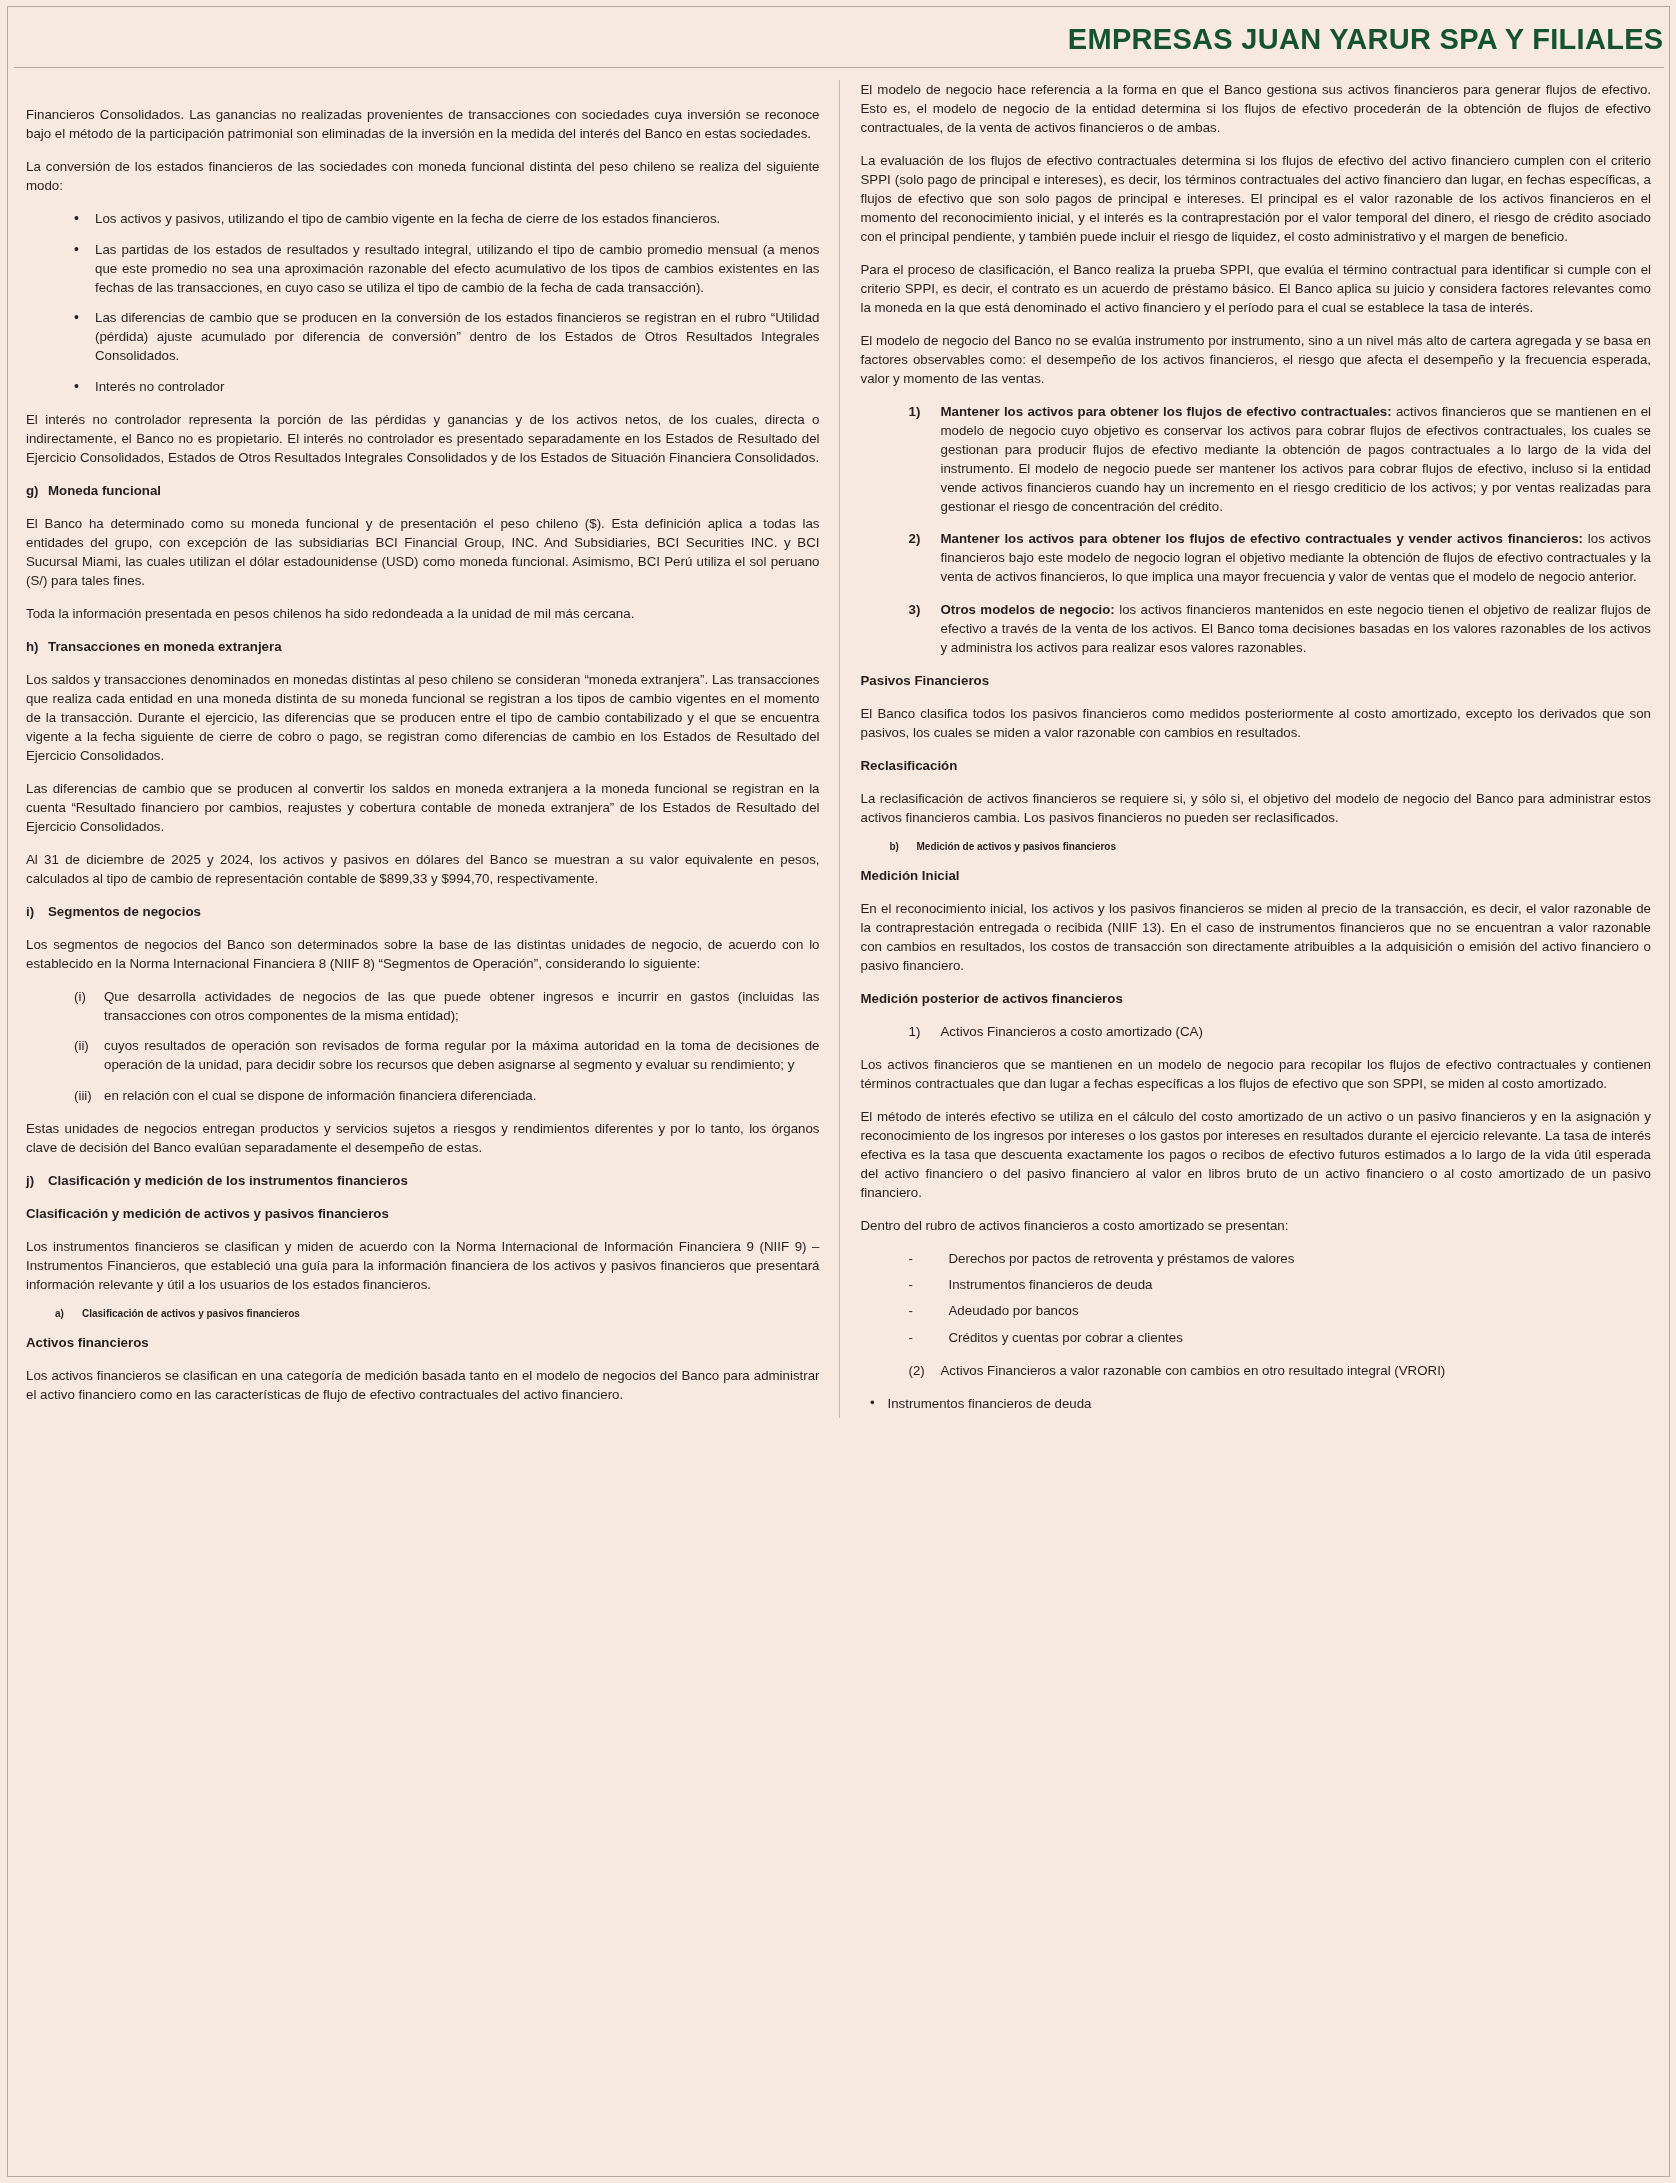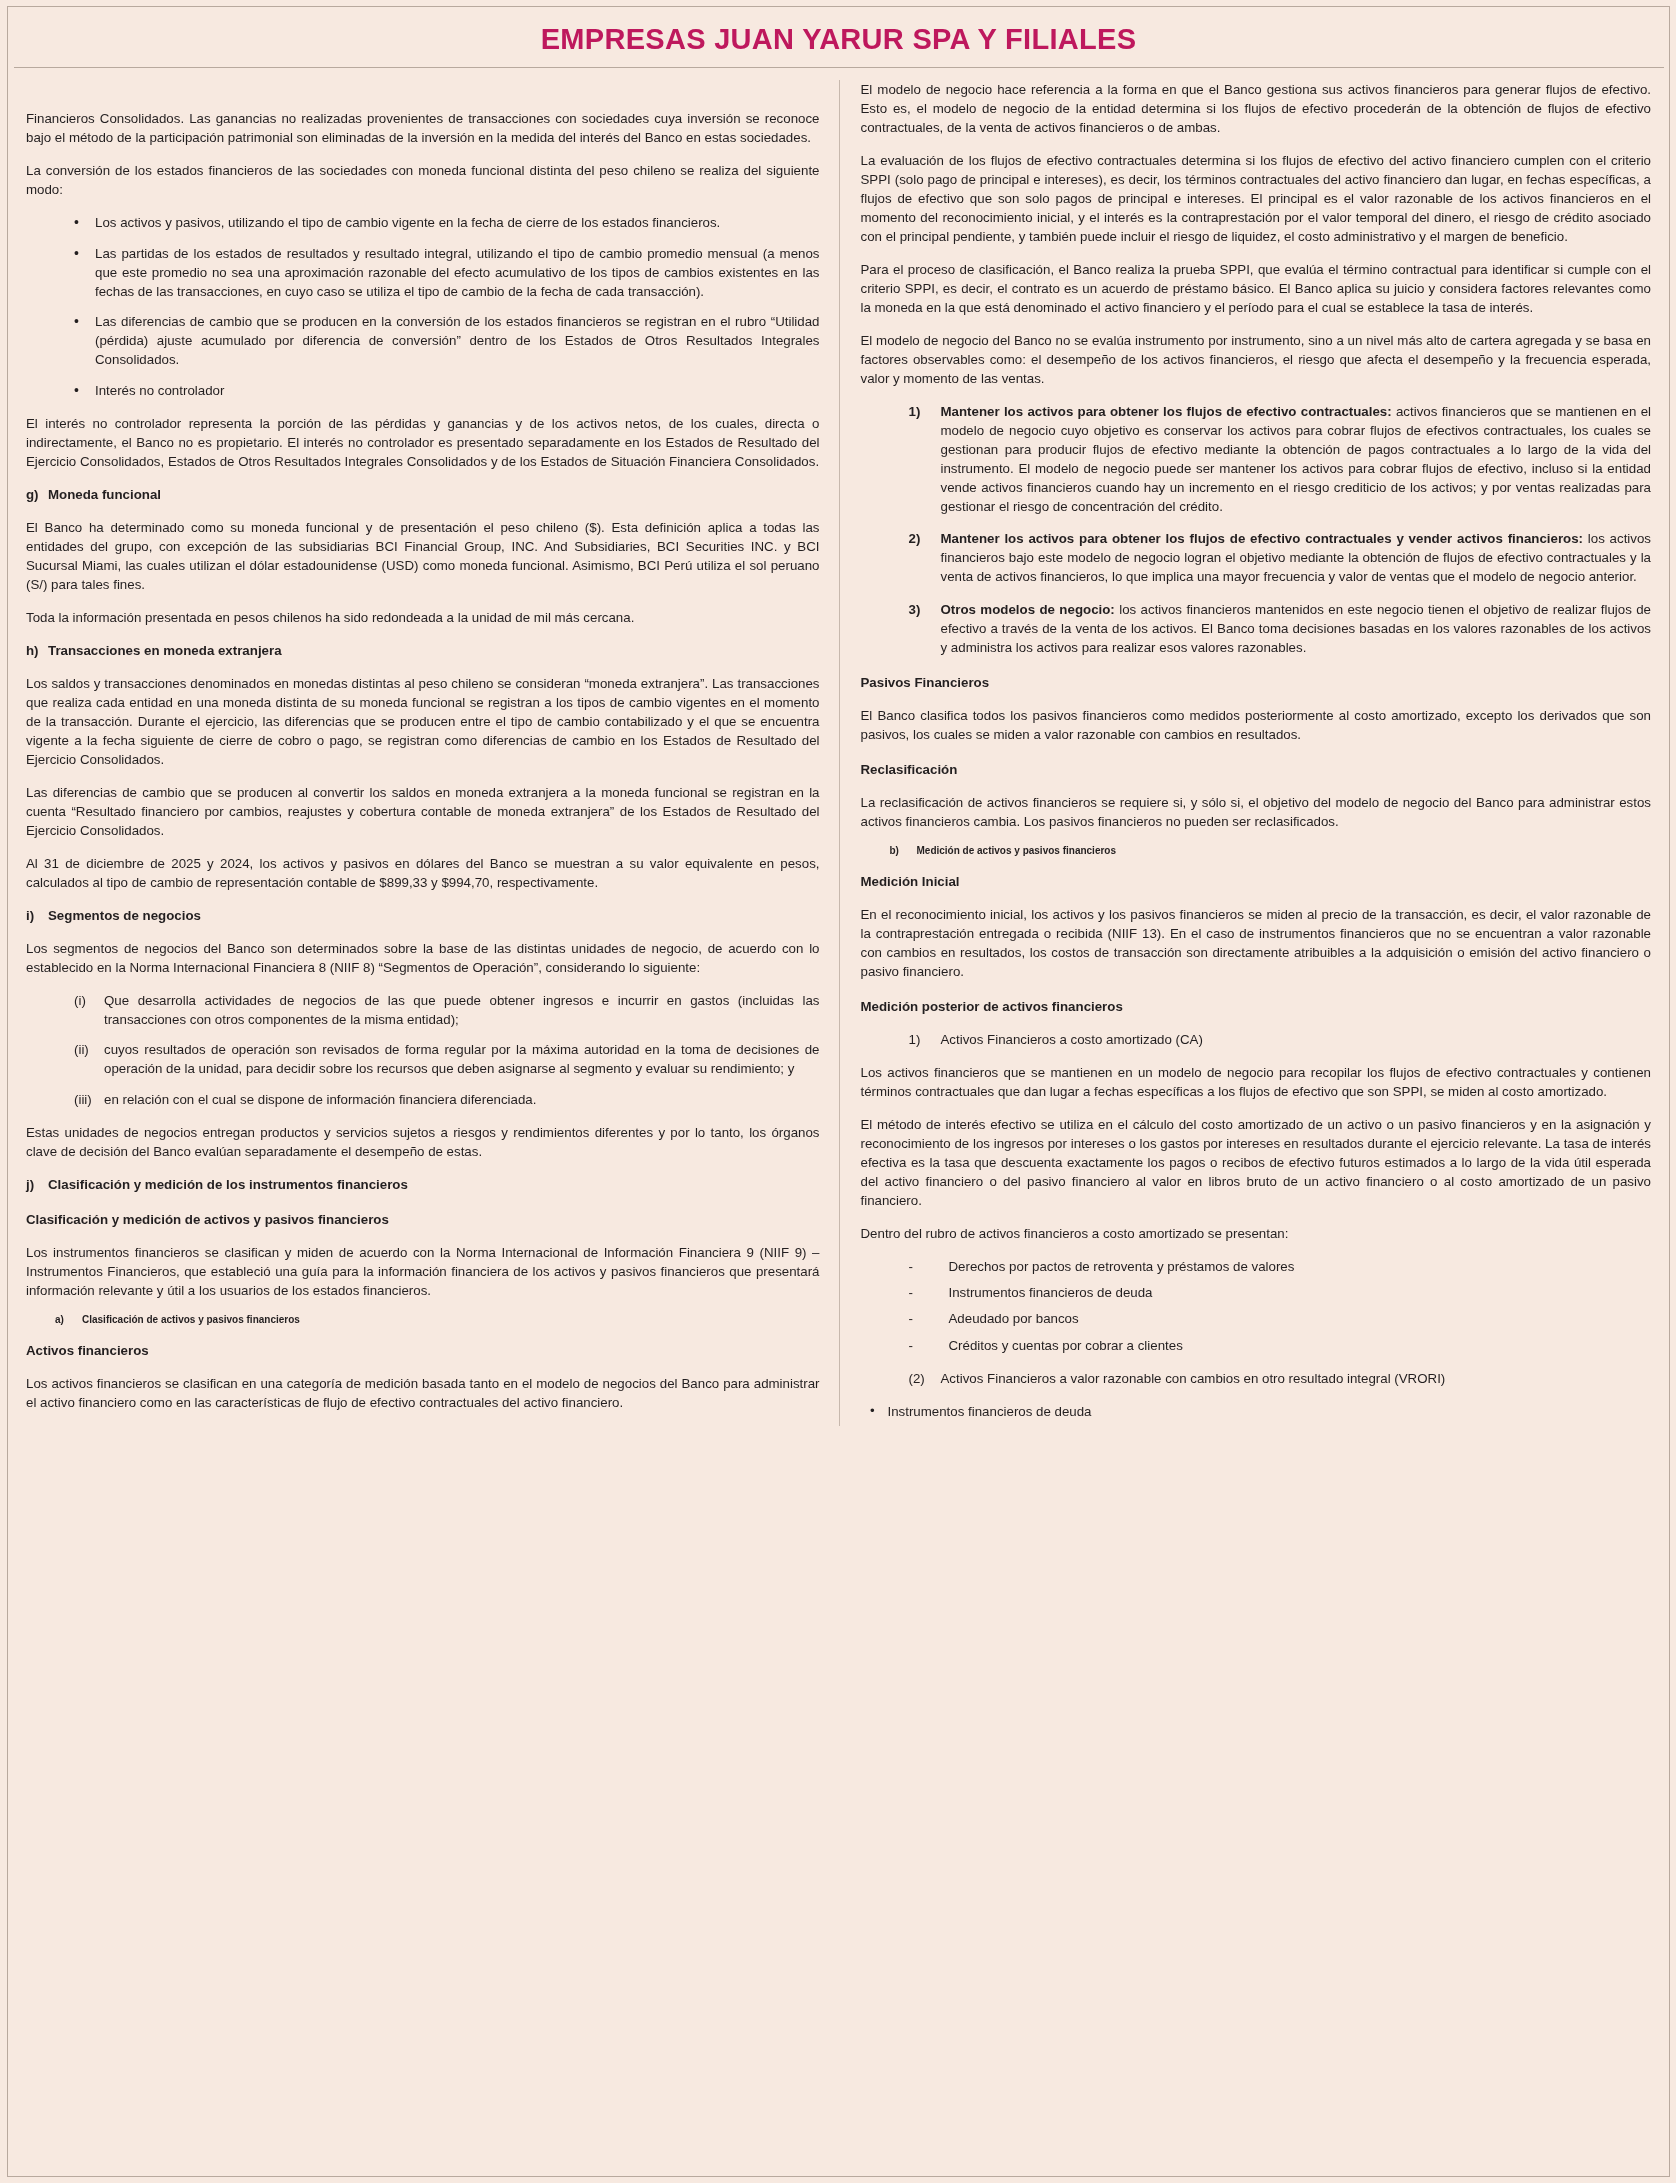--- a/index.html
+++ b/index.html
@@ -19,26 +19,26 @@
     padding: 9.4px 13.5px 13.5px 13.5px;
     position: relative;
   }
   .page-border {
     position: absolute;
     left: 7.3px; top: 6.3px; right: 7.3px; bottom: 6.3px;
     border: 1.6px solid #b8a99e;
     pointer-events: none;
   }
   .doc-title {
-    text-align: center;
+    text-align: right;
     font-size: 29px;
     font-weight: bold;
     letter-spacing: 0.3px;
     margin: 13.5px 0 11.5px 0;
-    color: #be185d;
+    color: #14532d;
   }
   .title-rule {
     border-top: 1.6px solid #b8a99e;
     margin: 0 0 0 0;
   }
   .columns {
     display: flex;
     align-items: flex-end;
     padding-top: 11.5px;
   }
@@ -62,21 +62,21 @@
   .h {
     font-weight: bold;
     margin: 0 0 14px 0;
   }
   .h .lt {
     display: inline-block;
     min-width: 22px;
   }
   .sub {
     font-weight: bold;
-    margin: 16px 0 14px 0;
+    margin: 8px 0 14px 0;
   }
   ul.bullets {
     list-style: none;
     margin: 0 0 14px 0;
     padding: 0 0 0 48px;
   }
   ul.bullets > li {
     position: relative;
     margin: 0 0 11.5px 0;
     padding-left: 21px;

